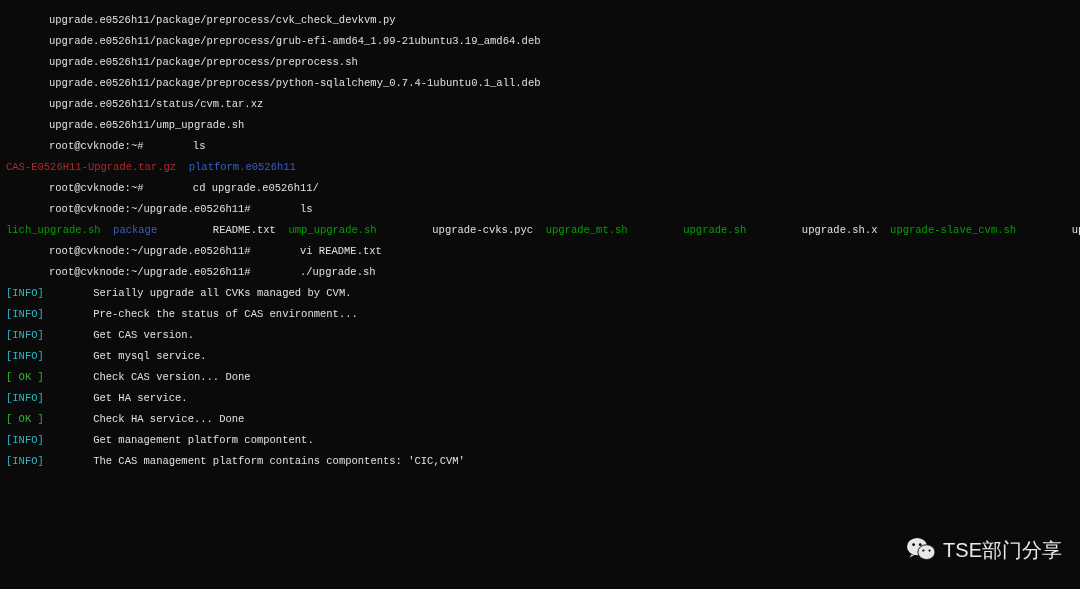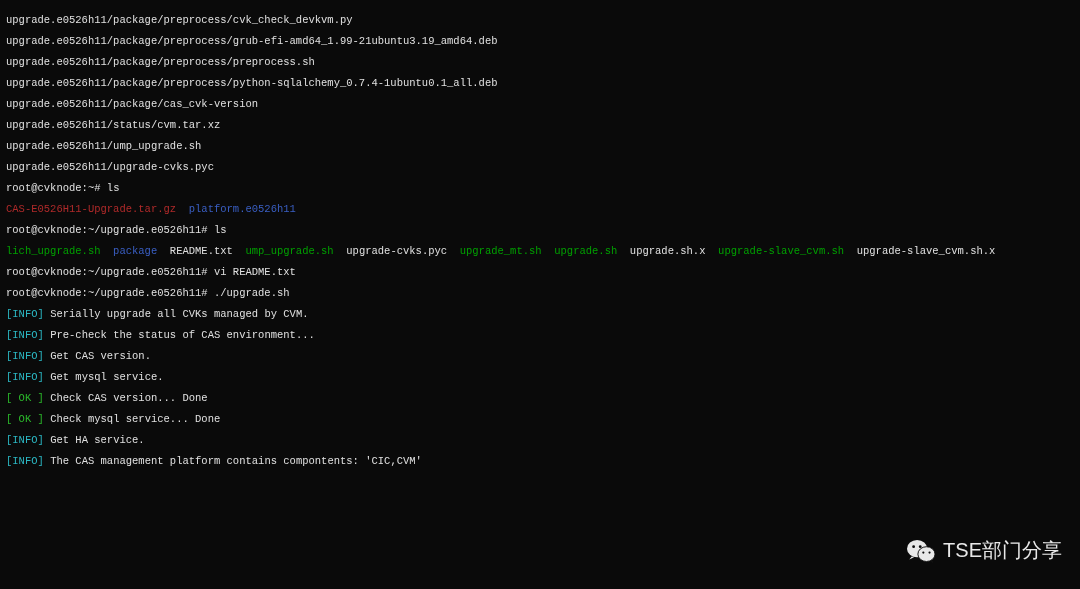--- a/index.html
+++ b/index.html
@@ -12,32 +12,31 @@
     font-family: "Courier New", monospace;
     font-size: 10.5px;
     line-height: 10.5px;
     color: #d0d0d0;
   }
   .terminal {
     padding: 4px 6px;
     white-space: pre;
   }
   .line { display: block; height: 10.5px; }
-  .white { color: #e0e0e0; }
+  .white { color: #e0e0e0; margin-left: 43px; }
   .cyan { color: #2bb8c4; }
   .red { color: #b02a2a; }
   .blue { color: #3a5fc4; }
   .green { color: #2bb82b; }
   .darkgreen { color: #00a000; }
   .watermark {
     position: absolute;
     right: 18px;
     bottom: 25px;
     display: flex;
-    align-items: center;
     gap: 8px;
     color: #f4f4f4;
     font-family: "Microsoft YaHei", Arial, sans-serif;
     font-size: 20px;
     font-weight: 500;
     opacity: 0.95;
     line-height: normal;
   }
   .wechat-icon {
     width: 28px;
@@ -47,37 +46,37 @@
   .wechat-icon svg { fill: #f4f4f4; }
 </style>
 </head>
 <body>
 
 <div class="terminal">
 <span class="line white">upgrade.e0526h11/package/preprocess/cvk_check_devkvm.py</span>
 <span class="line white">upgrade.e0526h11/package/preprocess/grub-efi-amd64_1.99-21ubuntu3.19_amd64.deb</span>
 <span class="line white">upgrade.e0526h11/package/preprocess/preprocess.sh</span>
 <span class="line white">upgrade.e0526h11/package/preprocess/python-sqlalchemy_0.7.4-1ubuntu0.1_all.deb</span>
-<span class="line white">upgrade.e0526h11/package/cas_cvk-version</span>
 <span class="line white">upgrade.e0526h11/status/cvm.tar.xz</span>
 <span class="line white">upgrade.e0526h11/ump_upgrade.sh</span>
-<span class="line white">upgrade.e0526h11/upgrade-cvks.pyc</span>
 <span class="line"><span class="white">root@cvknode:~# </span><span class="white">ls</span></span>
 <span class="line"><span class="red">CAS-E0526H11-Upgrade.tar.gz</span><span class="blue">  platform.e0526h11</span></span>
+<span class="line"><span class="white">root@cvknode:~# </span><span class="white">cd upgrade.e0526h11/</span></span>
 <span class="line"><span class="white">root@cvknode:~/upgrade.e0526h11# </span><span class="white">ls</span></span>
 <span class="line"><span class="darkgreen">lich_upgrade.sh</span><span class="blue">  package</span><span class="white">  README.txt  </span><span class="darkgreen">ump_upgrade.sh</span><span class="white">  upgrade-cvks.pyc  </span><span class="darkgreen">upgrade_mt.sh</span><span class="white">  </span><span class="darkgreen">upgrade.sh</span><span class="white">  upgrade.sh.x  </span><span class="darkgreen">upgrade-slave_cvm.sh</span><span class="white">  upgrade-slave_cvm.sh.x</span></span>
 <span class="line"><span class="white">root@cvknode:~/upgrade.e0526h11# </span><span class="white">vi README.txt</span></span>
 <span class="line"><span class="white">root@cvknode:~/upgrade.e0526h11# </span><span class="white">./upgrade.sh</span></span>
 <span class="line"><span class="cyan">[</span><span class="cyan">INFO</span><span class="cyan">] </span><span class="white">Serially upgrade all CVKs managed by CVM.</span></span>
 <span class="line"><span class="cyan">[</span><span class="cyan">INFO</span><span class="cyan">] </span><span class="white">Pre-check the status of CAS environment...</span></span>
 <span class="line"><span class="cyan">[</span><span class="cyan">INFO</span><span class="cyan">] </span><span class="white">Get CAS version.</span></span>
 <span class="line"><span class="cyan">[</span><span class="cyan">INFO</span><span class="cyan">] </span><span class="white">Get mysql service.</span></span>
 <span class="line"><span class="green">[</span><span class="green"> OK </span><span class="green">] </span><span class="white">Check CAS version... Done</span></span>
-<span class="line"><span class="green">[</span><span class="green"> OK </span><span class="green">] </span><span class="white">Check mysql service... Done</span></span>
 <span class="line"><span class="cyan">[</span><span class="cyan">INFO</span><span class="cyan">] </span><span class="white">Get HA service.</span></span>
+<span class="line"><span class="green">[</span><span class="green"> OK </span><span class="green">] </span><span class="white">Check HA service... Done</span></span>
+<span class="line"><span class="cyan">[</span><span class="cyan">INFO</span><span class="cyan">] </span><span class="white">Get management platform compontent.</span></span>
 <span class="line"><span class="cyan">[</span><span class="cyan">INFO</span><span class="cyan">] </span><span class="white">The CAS management platform contains compontents: 'CIC,CVM'</span></span>
 
 
 
 
 
 
 
 
 

